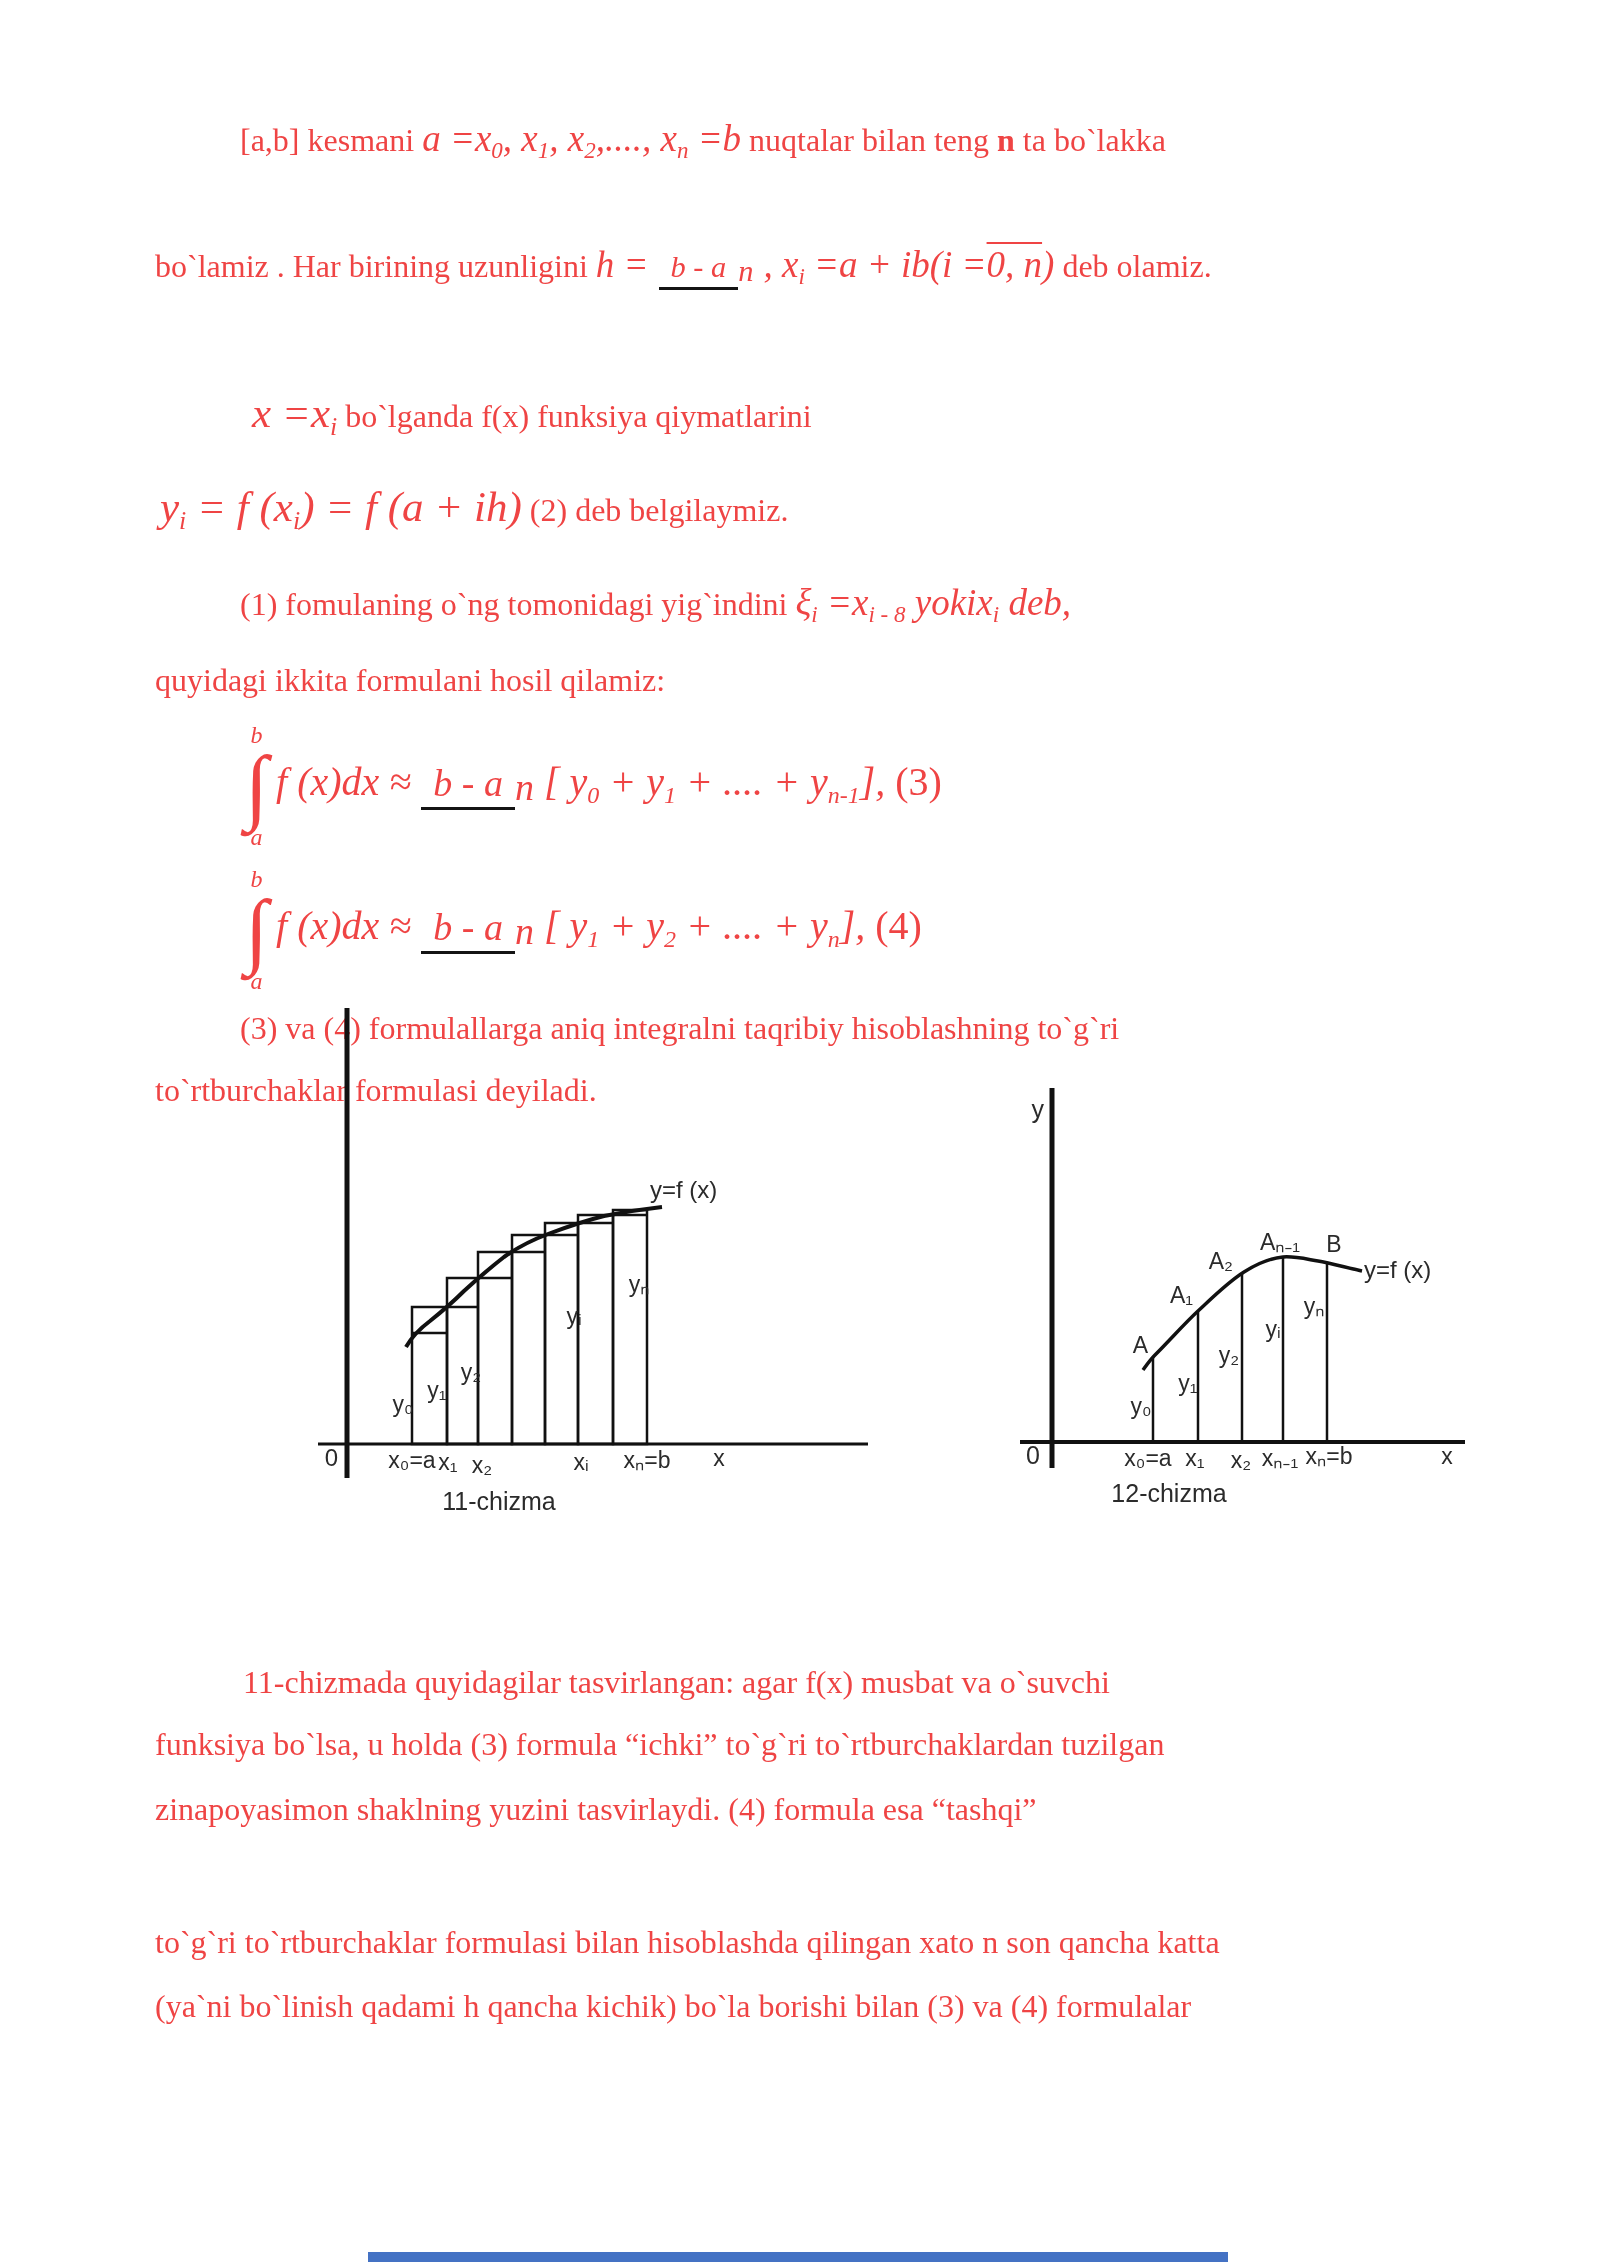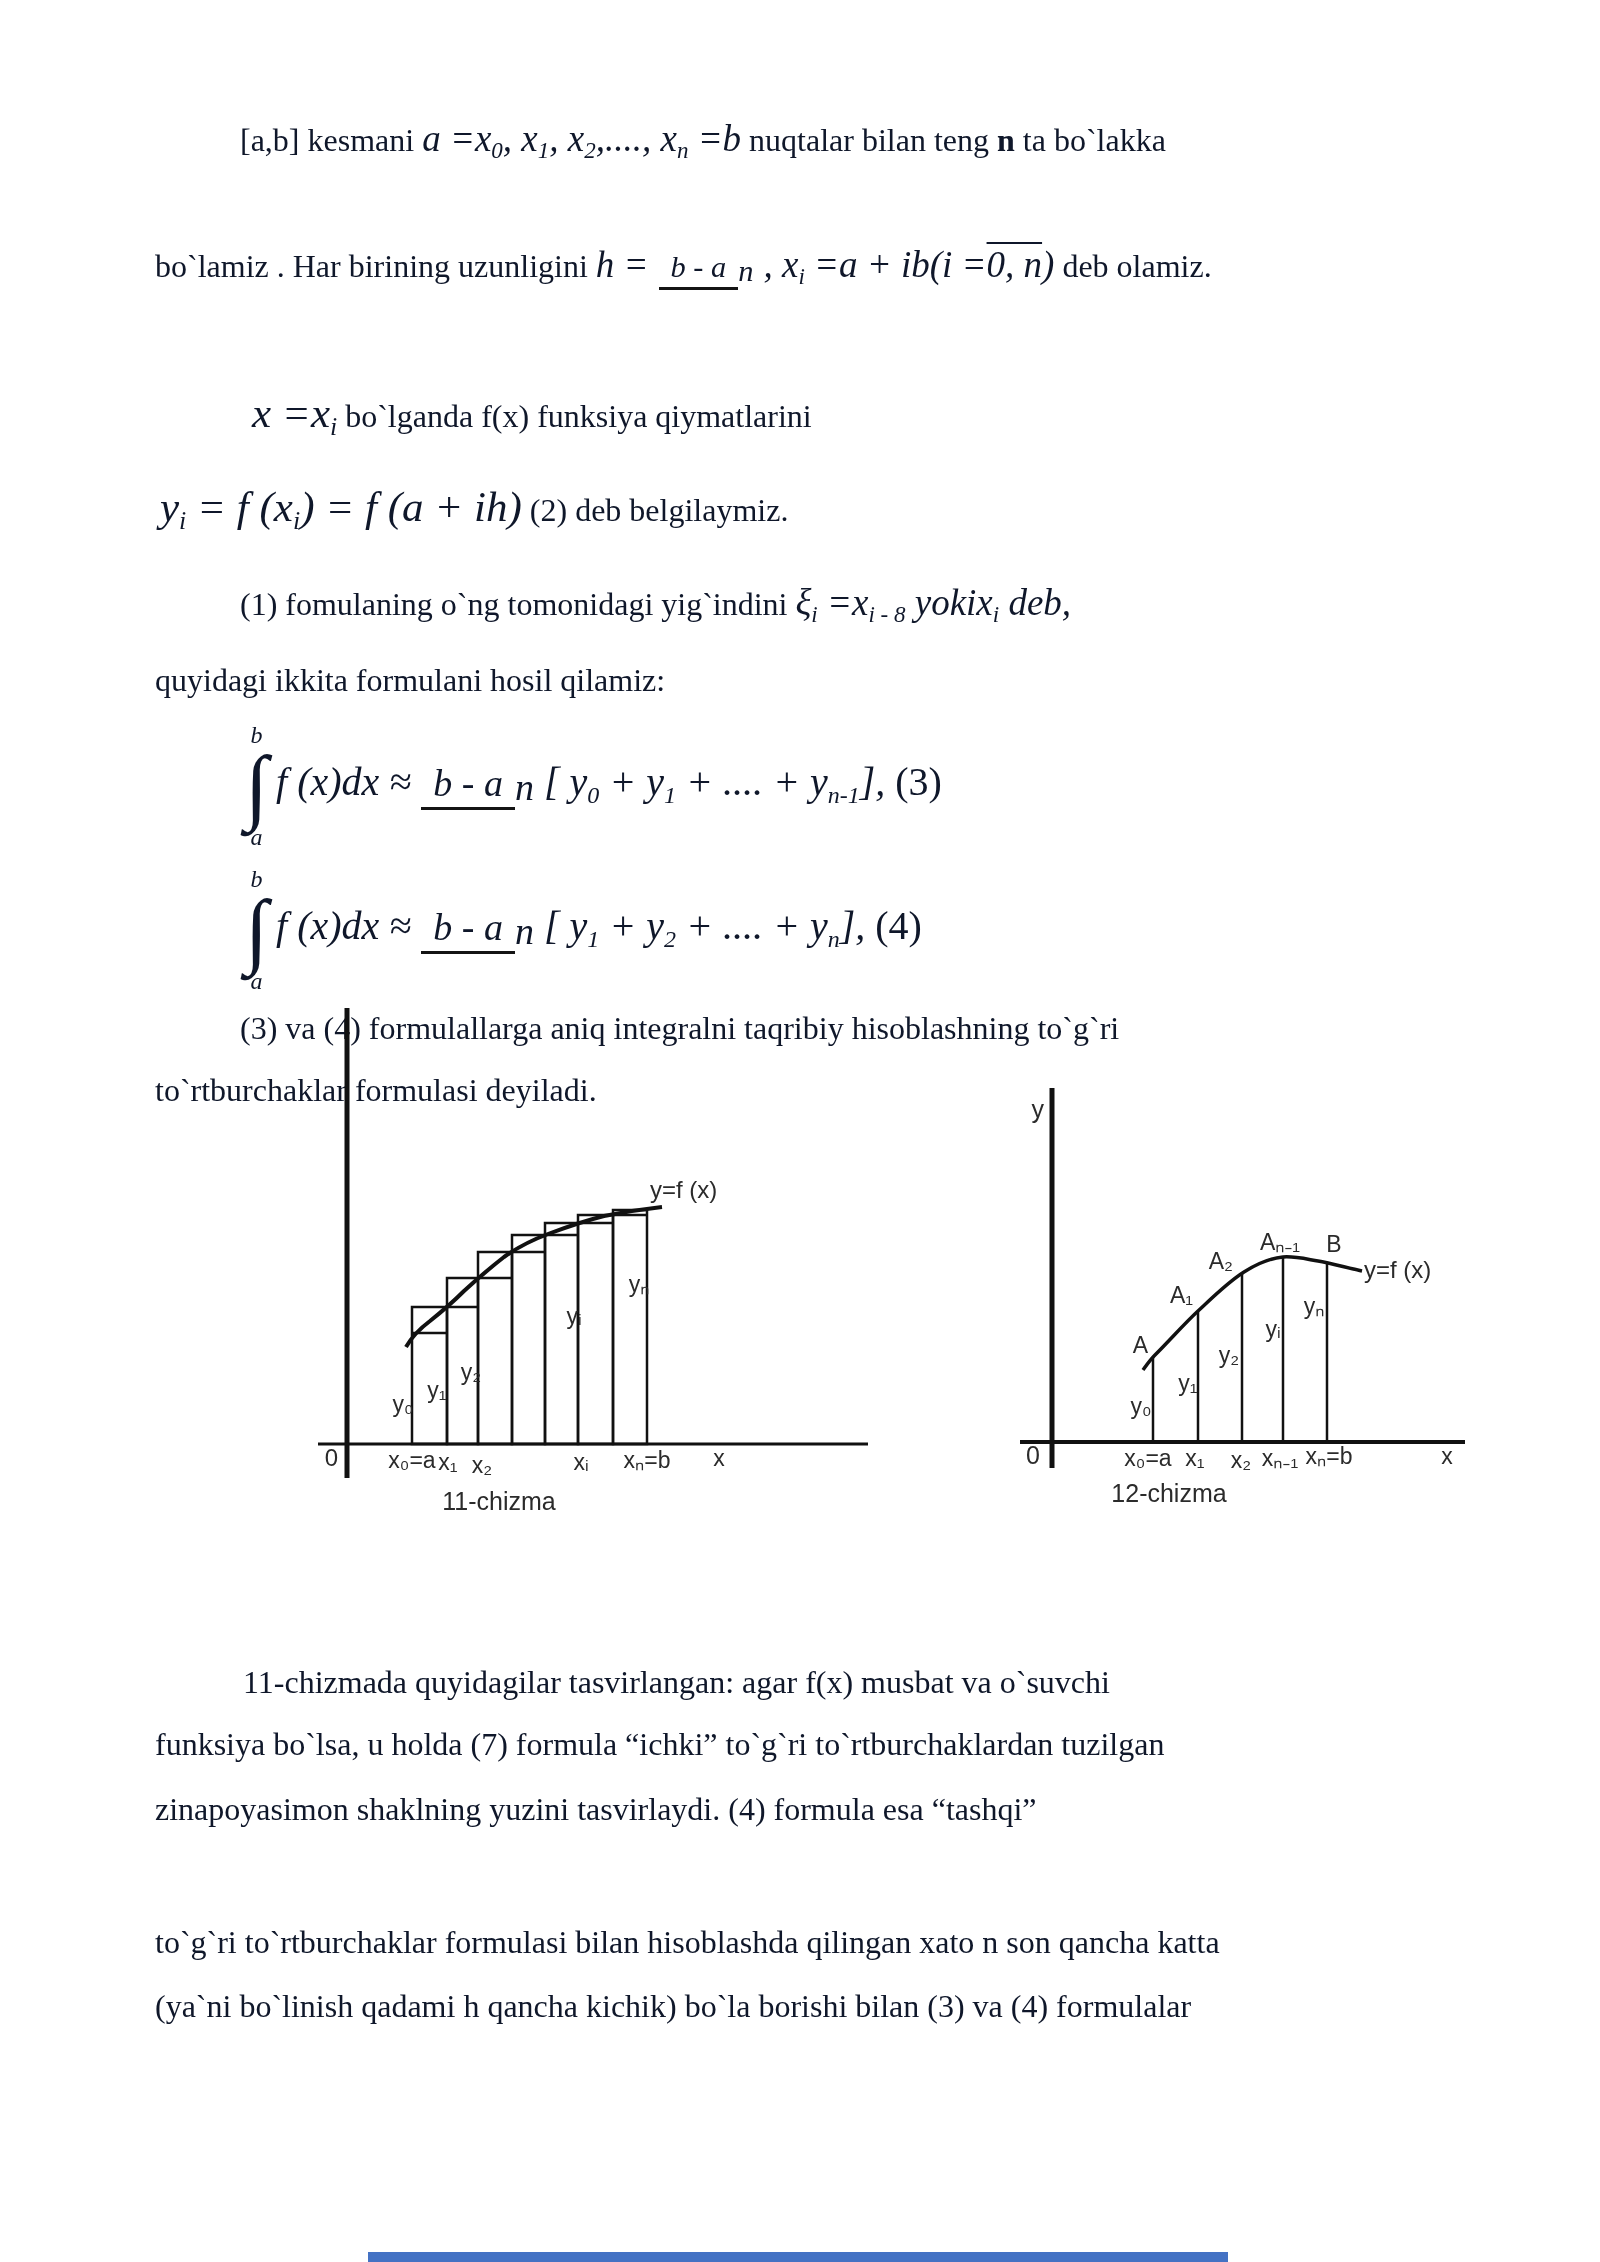--- a/index.html
+++ b/index.html
@@ -1,17 +1,17 @@
 <!DOCTYPE html>
 <html><head>
 <meta charset="utf-8">
 <style>
   html,body{margin:0;padding:0;background:#ffffff;}
   #page{position:relative;width:1600px;height:2262px;background:#ffffff;overflow:hidden;
-        font-family:"Liberation Serif",serif;color:#0f172a;}
+        font-family:"Liberation Serif",serif;color:#ef4444;}
   .line{position:absolute;white-space:nowrap;font-size:32px;line-height:1.25;}
   .tk-r{font-style:normal;}
   .tk-i{font-style:italic;}
   .tk-b{font-weight:700;}
   .tk-sub{font-style:italic;font-size:0.60em;vertical-align:-0.32em;}
   .tk-ov{font-style:italic;text-decoration:overline;text-decoration-thickness:2px;}
   .m-lg .tk-i{font-size:37px;}
   .m-lg .tk-ov{font-size:37px;margin-top:36px;}
   .m-lg .tk-sub{font-size:23px;}
   .m-xl .tk-i{font-size:43px;}
@@ -149,20 +149,20 @@
       <text x="195" y="406" text-anchor="middle">x₁</text>
       <text x="241" y="408" text-anchor="middle">x₂</text>
       <text x="280" y="406" text-anchor="middle">xₙ₋₁</text>
       <text x="329" y="404" text-anchor="middle">xₙ=b</text>
       <text x="447" y="404" text-anchor="middle">x</text>
     </g>
     <text x="169" y="442" font-size="25" text-anchor="middle">12-chizma</text>
   </svg>
 
   <div class="line" style="left:243px;top:1662px;">11-chizmada quyidagilar tasvirlangan: agar f(x) musbat va o`suvchi</div>
-  <div class="line" style="left:155px;top:1724px;">funksiya bo`lsa, u holda (7) formula “ichki” to`g`ri to`rtburchaklardan tuzilgan</div>
+  <div class="line" style="left:155px;top:1724px;">funksiya bo`lsa, u holda (3) formula “ichki” to`g`ri to`rtburchaklardan tuzilgan</div>
   <div class="line" style="left:155px;top:1789px;">zinapoyasimon shaklning yuzini tasvirlaydi. (4) formula esa “tashqi”</div>
   <div class="line" style="left:155px;top:1922px;">to`g`ri to`rtburchaklar formulasi bilan hisoblashda qilingan xato n son qancha katta</div>
   <div class="line" style="left:155px;top:1986px;text-align:right;">(ya`ni bo`linish qadami h qancha kichik) bo`la borishi bilan (3) va (4) formulalar</div>
 
   <div class="accent-bar" style="background: rgb(68, 114, 196);"></div>
 
 </div>
 
 </body></html>

